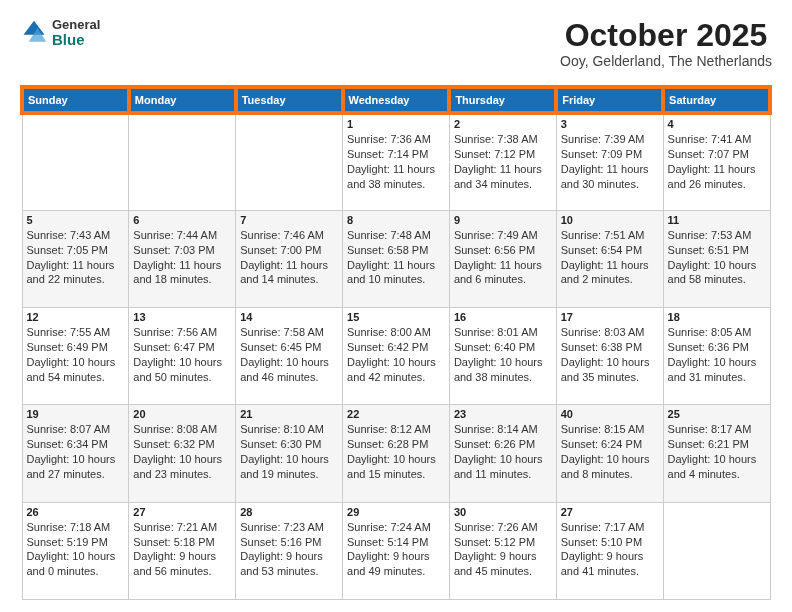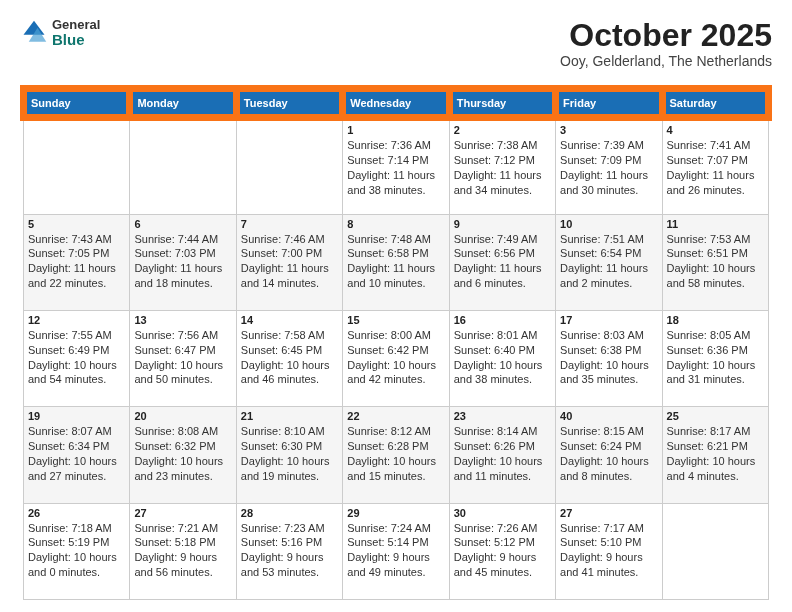--- a/index.html
+++ b/index.html
@@ -41,21 +41,21 @@
     .logo-blue {
       font-size: 15px;
       font-weight: bold;
       color: #0f766e;
     }
     .logo-icon {
       width: 28px;
       height: 28px;
     }
     .title-block {
-      text-align: right;
+      text-align: center;
     }
     .month-title {
       font-size: 32px;
       font-weight: bold;
       color: #222;
       line-height: 1.1;
     }
     .subtitle {
       font-size: 14px;
       color: #444;
@@ -67,21 +67,21 @@
       width: 100%;
       table-layout: fixed;
     }
     .calendar th {
       background: #1a6eb5;
       color: #fff;
       font-size: 11px;
       font-weight: bold;
       padding: 5px 4px;
       text-align: left;
-      border: 7px solid #f97316;
+      border: 4px solid #f97316;
     }
     .calendar td {
       border: 1px solid #ccc;
       vertical-align: top;
       padding: 3px 4px;
       font-size: 9.2px;
       color: #333;
       height: 85px;
     }
     .day-num {

